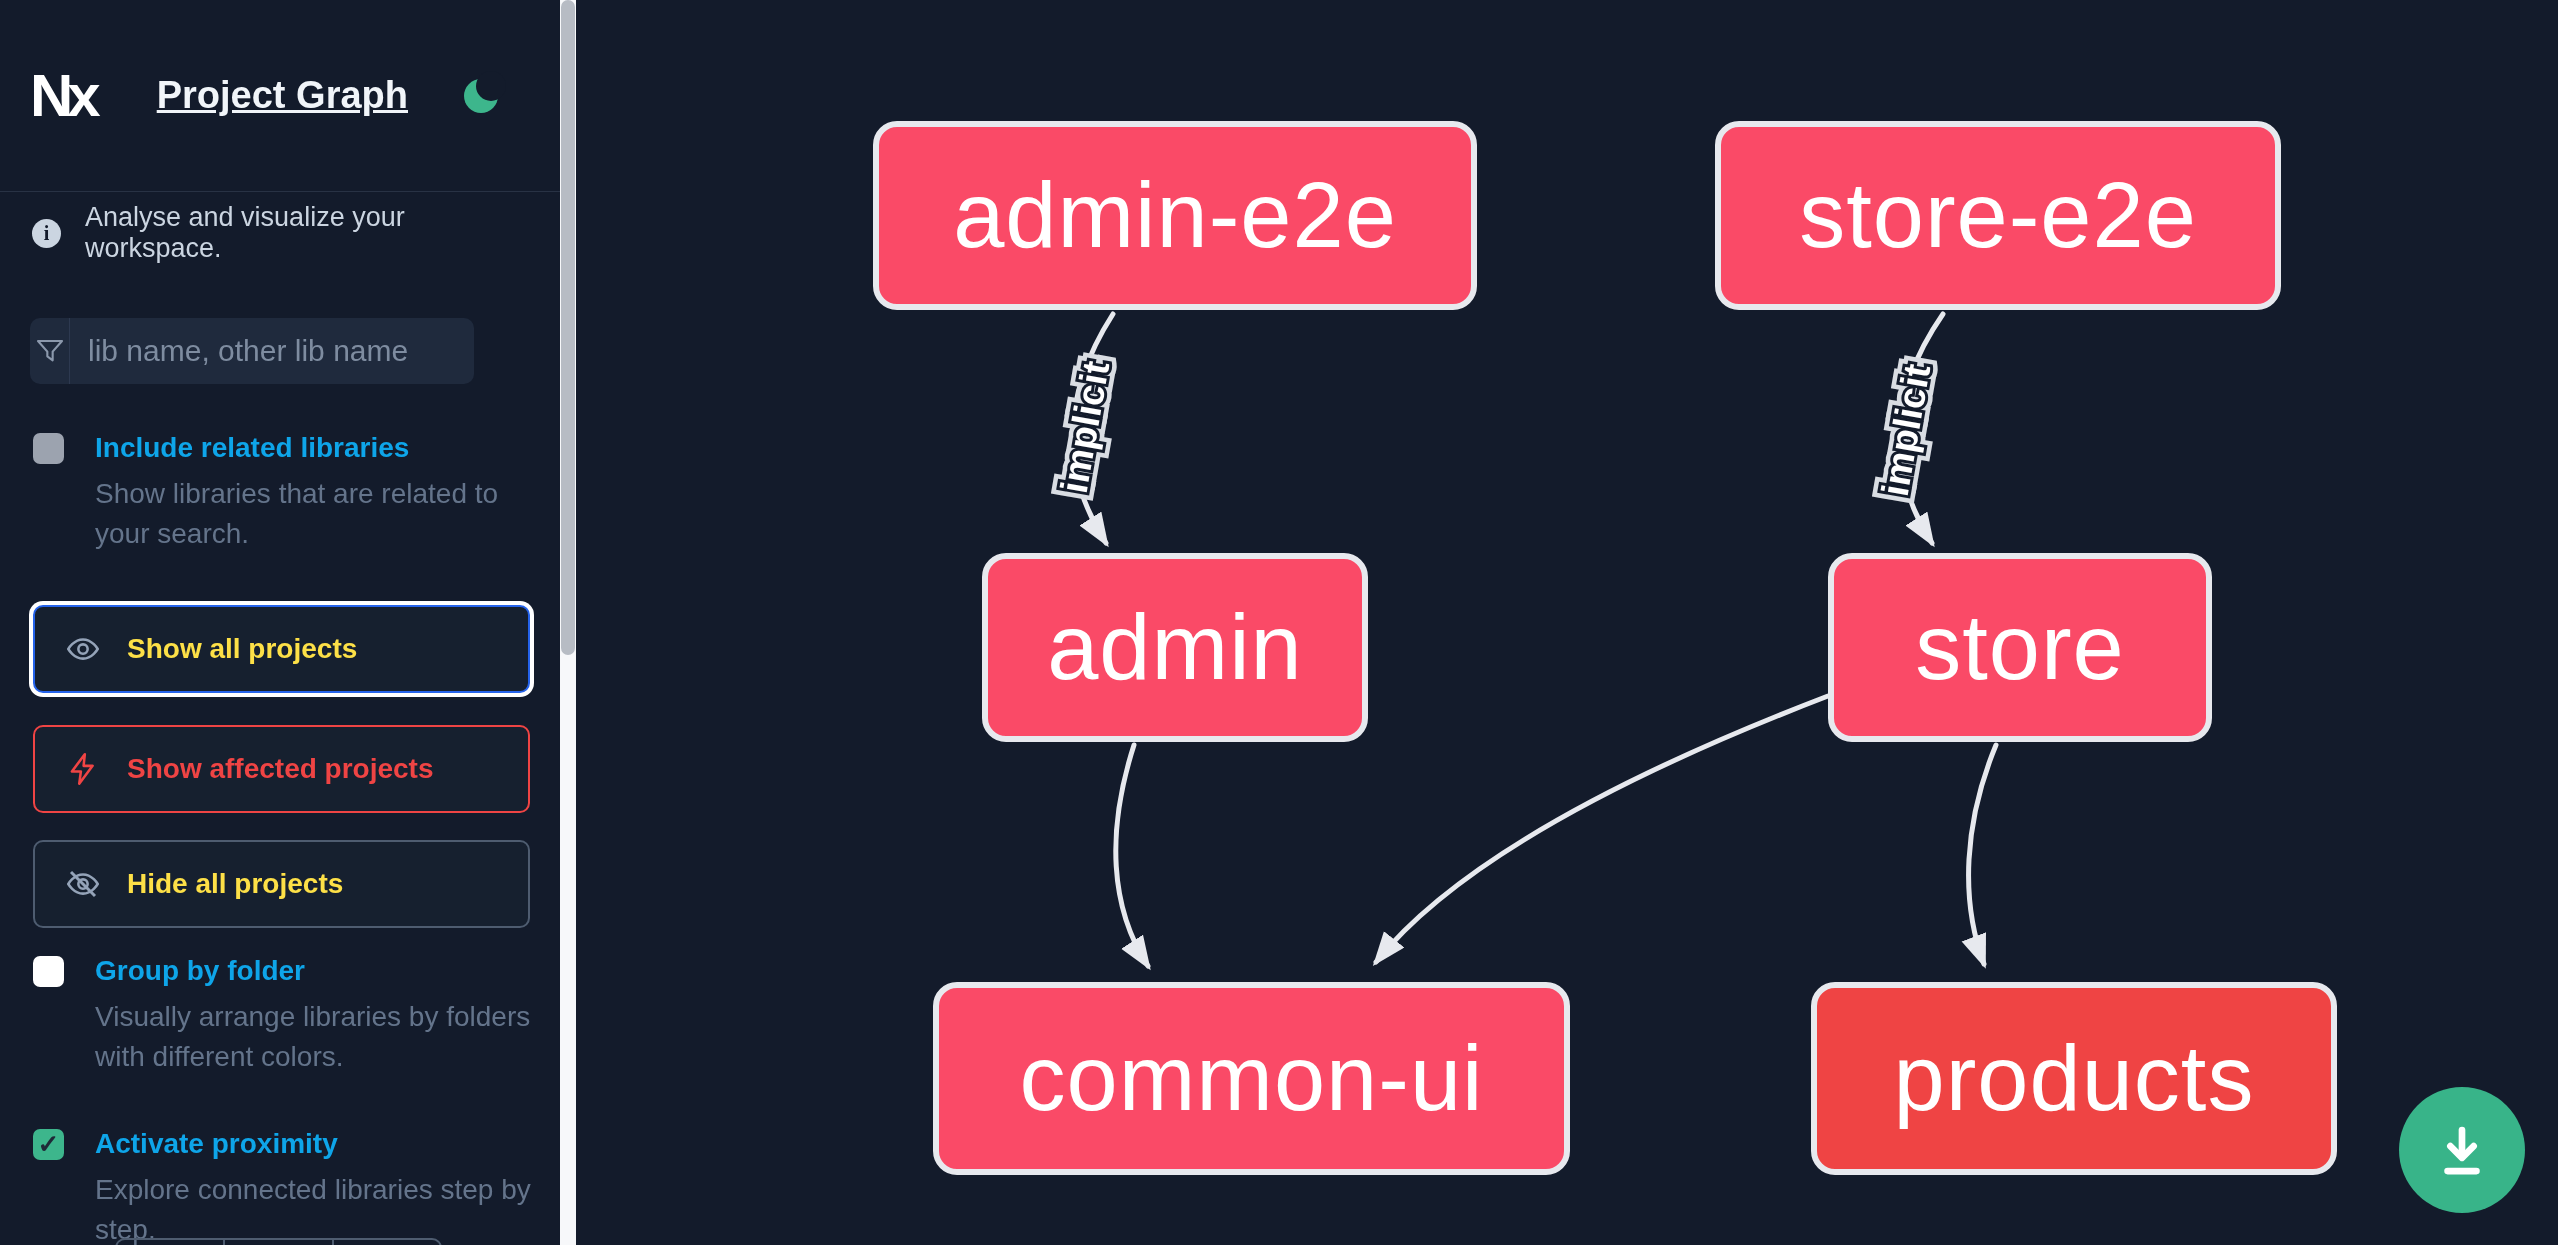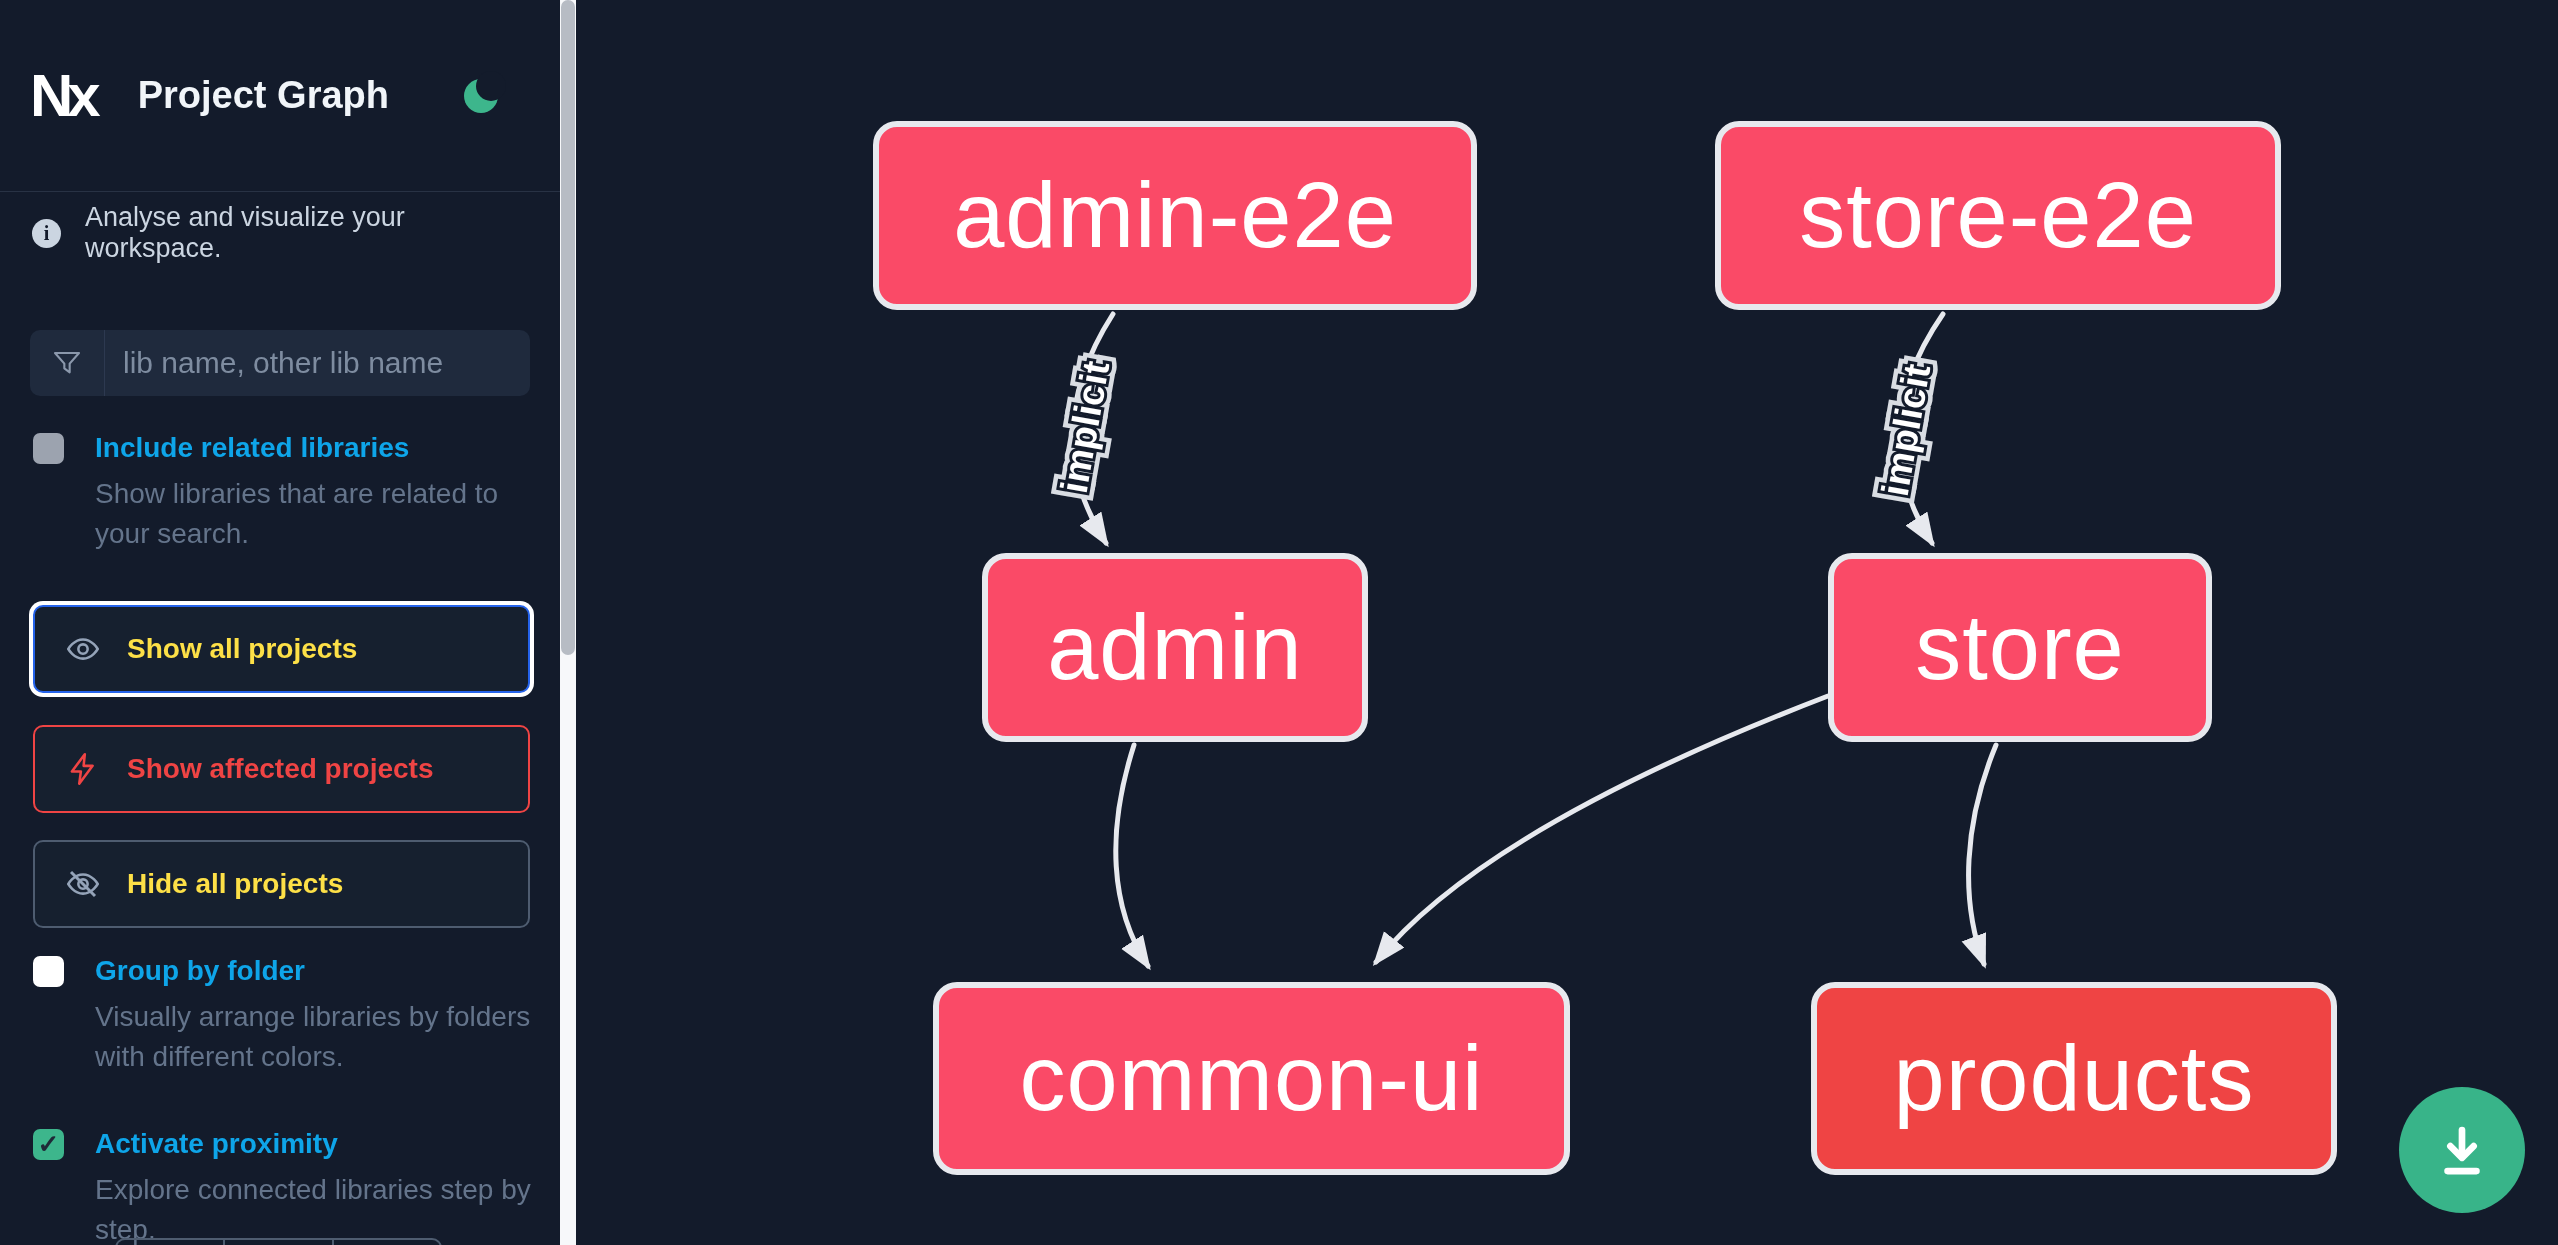--- a/index.html
+++ b/index.html
@@ -4,31 +4,31 @@
 <style>
   html,body{margin:0;padding:0;background:#131b2b;}
   body{width:2558px;height:1245px;position:relative;overflow:hidden;
        font-family:"Liberation Sans",sans-serif;-webkit-font-smoothing:antialiased;}
 
   
   .sidebar{position:absolute;left:0;top:0;width:560px;height:1245px;background:#131b2b;}
   .sb-header{position:absolute;left:0;top:0;width:560px;height:192px;
              border-bottom:1px solid #283244;display:flex;align-items:center;padding:0 30px;box-sizing:border-box;}
   .logo{font-size:60px;font-weight:800;color:#ffffff;letter-spacing:-6px;line-height:1;}
-  .sb-title{margin-left:43px;font-size:38px;font-weight:600;color:#f1f5f9;}
+  .sb-title{margin-left:62px;font-size:38px;font-weight:600;color:#f1f5f9;text-decoration:underline;}
   .moon{margin-left:auto;margin-right:28px;width:38px;height:38px;position:relative;cursor:pointer;}
   .moon::before{content:"";position:absolute;left:0;top:2px;width:34px;height:34px;border-radius:50%;background:#3db68c;}
   .moon::after{content:"";position:absolute;left:12px;top:-6px;width:30px;height:30px;border-radius:50%;background:#131b2b;}
 
   .tagline{position:absolute;left:32px;top:202px;display:flex;align-items:center;gap:24px;width:500px;}
   .info-icon{flex:0 0 auto;width:29px;height:29px;border-radius:50%;background:#cbd5e1;color:#131b2b;
              font-size:20px;font-weight:800;display:flex;align-items:center;justify-content:center;font-family:"Liberation Serif",serif;}
   .tagline-text{font-size:27px;color:#cbd5e1;}
 
-  .search{position:absolute;left:30px;top:330px;width:500px;height:66px;background:#1f2a3d;
+  .search{position:absolute;left:30px;top:318px;width:444px;height:66px;background:#1f2a3d;
           border-radius:10px;display:flex;align-items:stretch;overflow:hidden;}
   .funnel-cell{width:74px;display:flex;align-items:center;justify-content:center;border-right:1px solid #2d3950;}
   .search input{flex:1;background:transparent;border:none;outline:none;color:#cbd5e1;
                 font-size:30px;padding:0 0 0 18px;font-family:"Liberation Sans",sans-serif;}
   .search input::placeholder{color:#7e8ca0;}
 
   .toggle{position:absolute;left:33px;width:505px;}
   .toggle .box{position:absolute;left:0;top:3px;width:31px;height:31px;border-radius:7px;}
   .box.gray{background:#9ca3af;}
   .box.white{background:#ffffff;}

